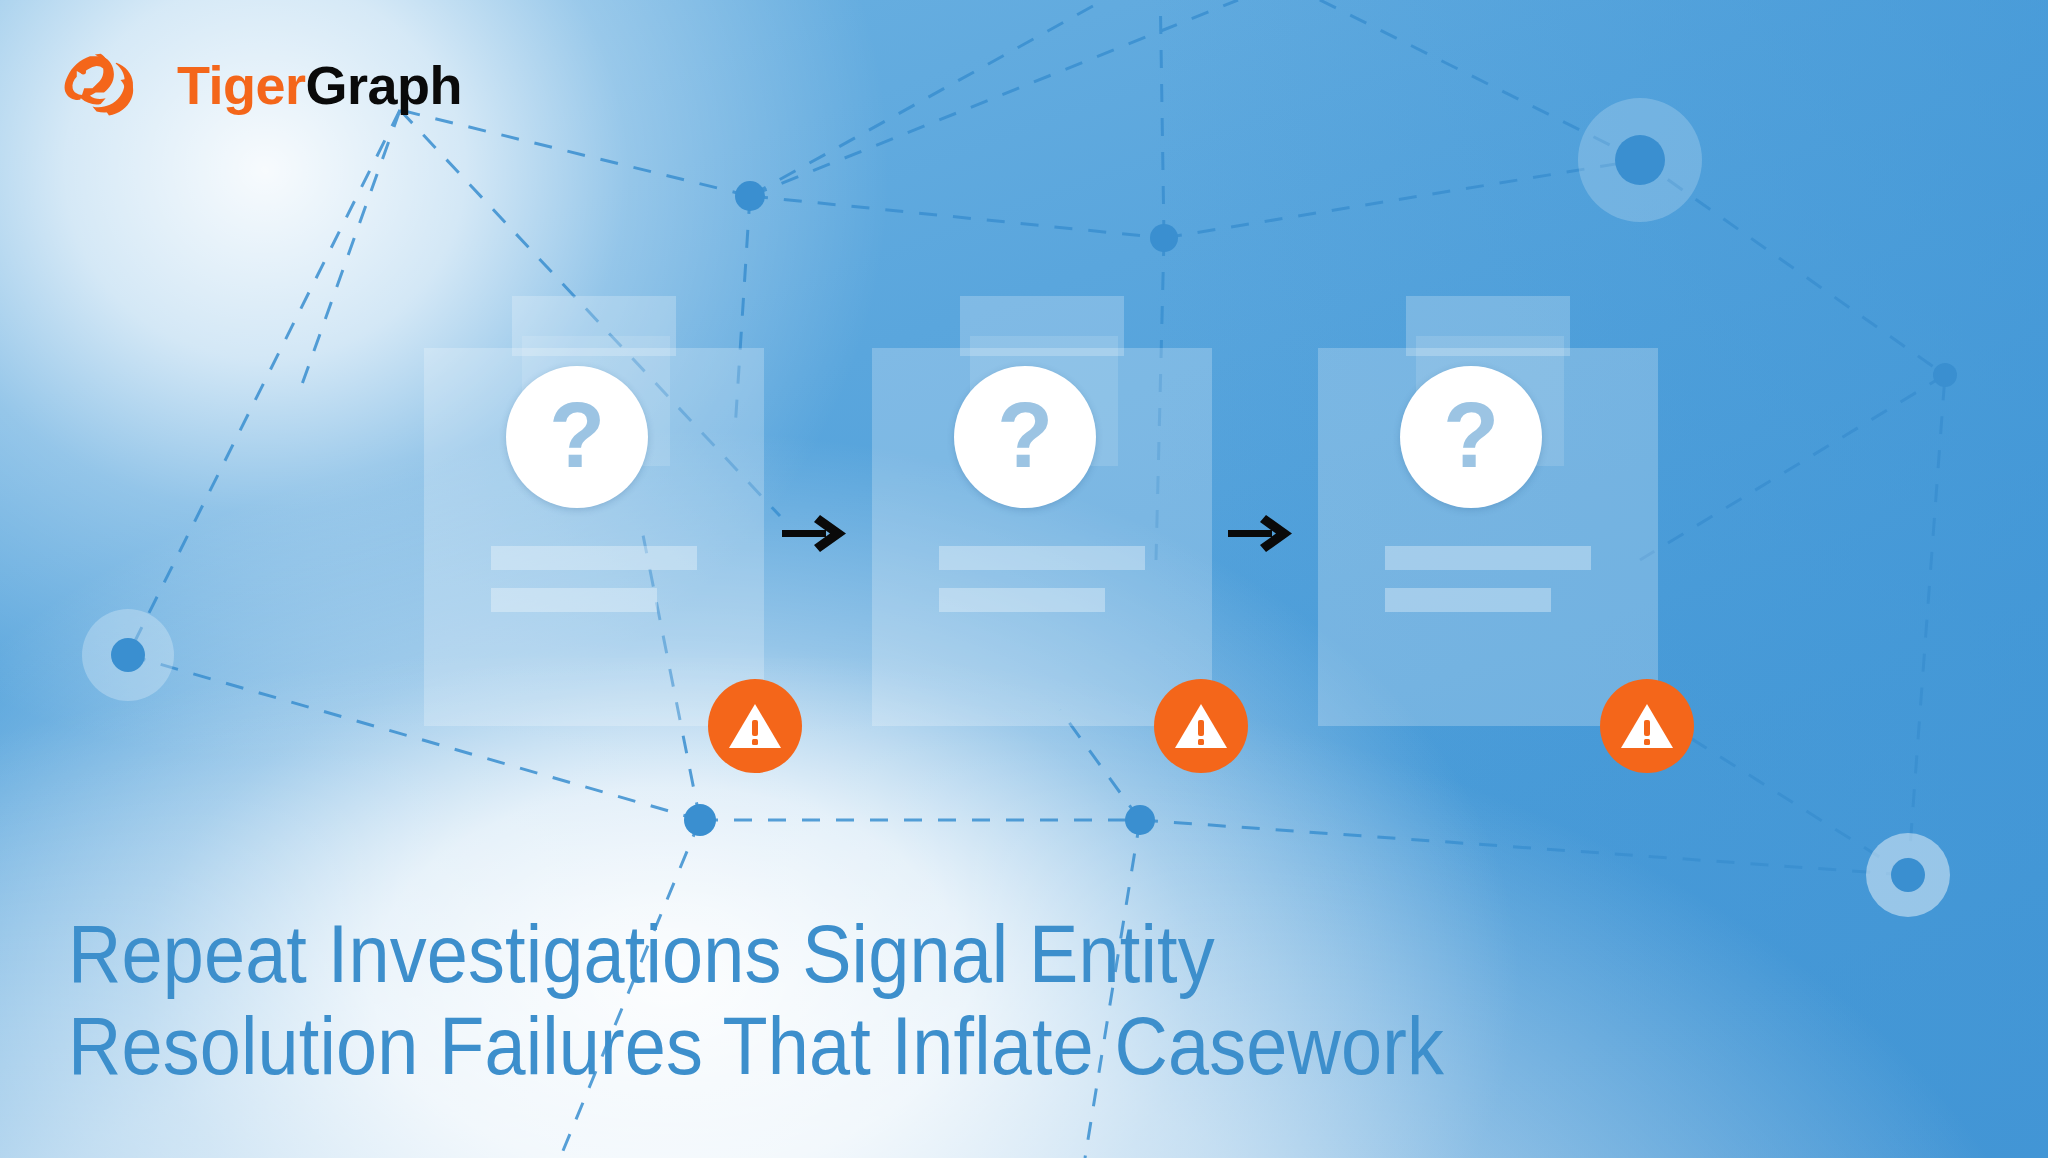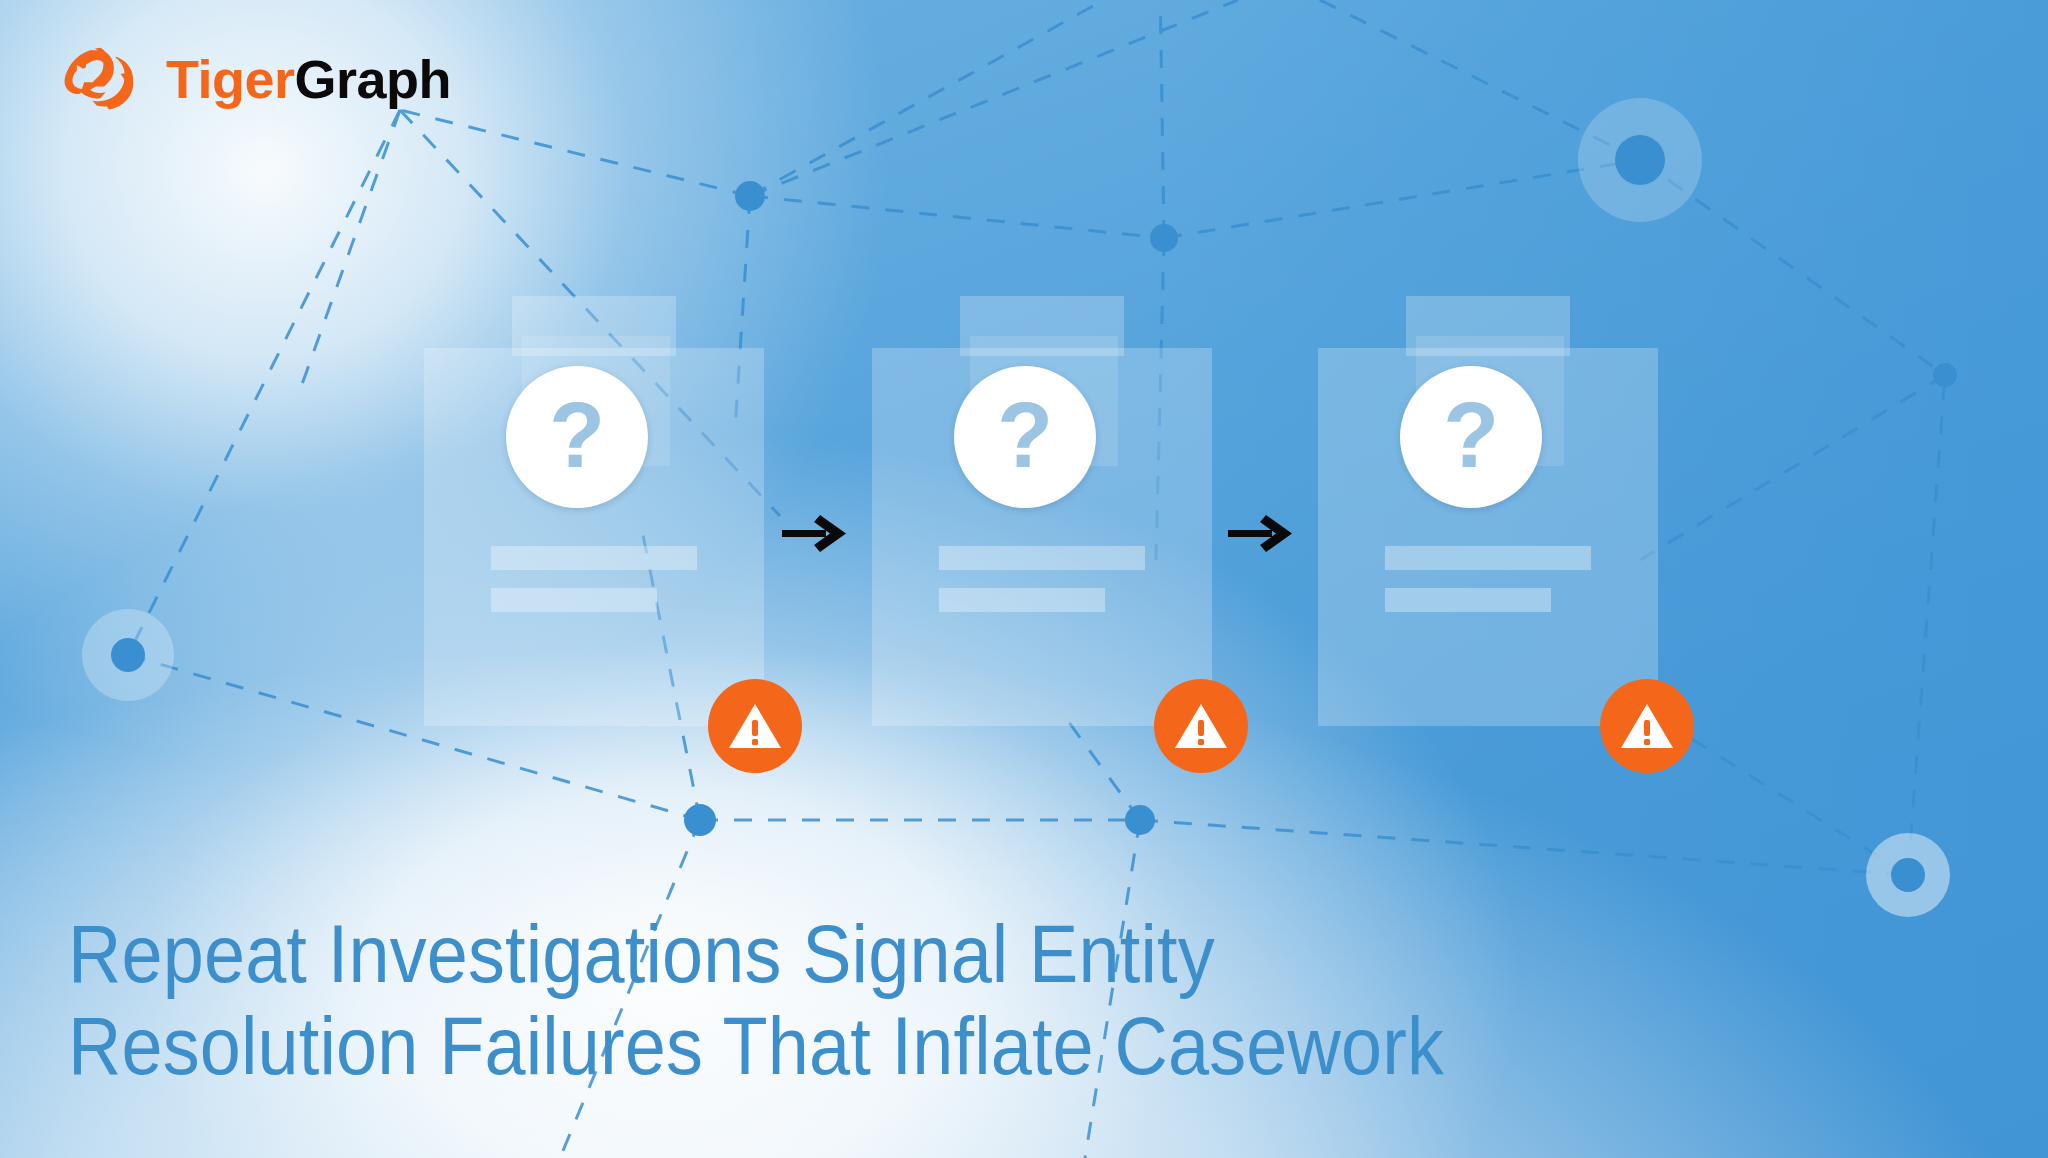--- a/index.html
+++ b/index.html
@@ -175,24 +175,24 @@
     letter-spacing: 0.2px;
     transform: scaleX(0.9);
     transform-origin: left top;
   }
   .title-line { display: block; white-space: nowrap; }
 
   
   .logo {
     position: absolute;
     left: 62px;
-    top: 46px;
+    top: 52px;
     display: flex;
     align-items: center;
-    gap: 20px;
+    gap: 31px;
     justify-content: center;
   }
   .logo-mark { width: 84px; height: 66px; display: block; }
   .logo-text {
     font-family: "Liberation Sans", sans-serif;
     font-size: 54px;
     font-weight: 700;
     letter-spacing: -0.5px;
     line-height: 1;
     white-space: nowrap;

